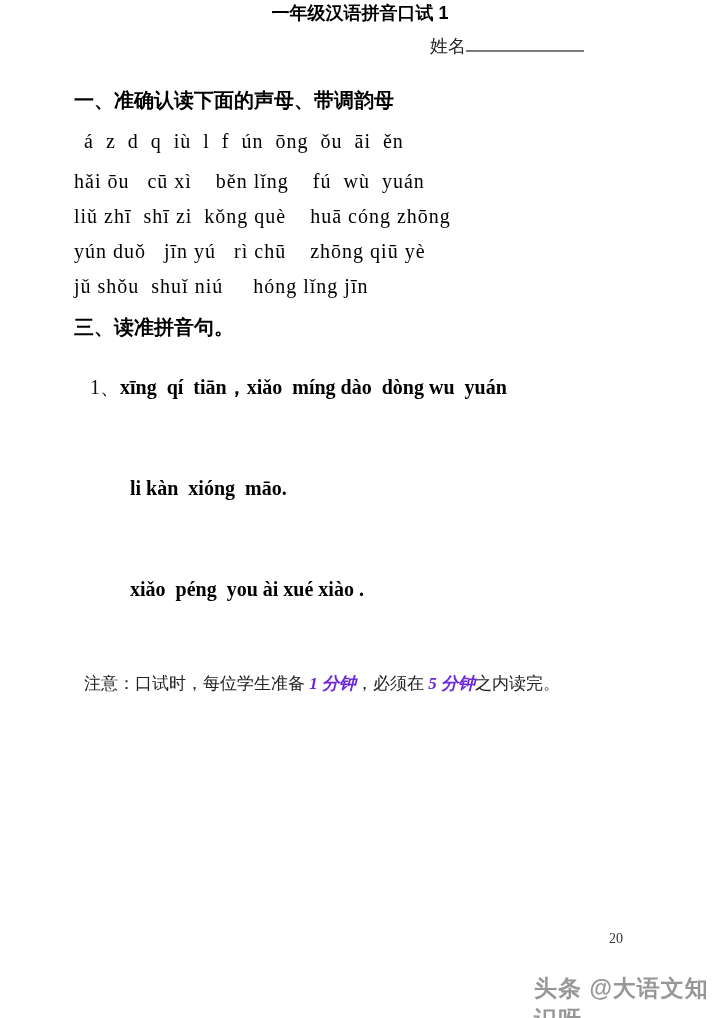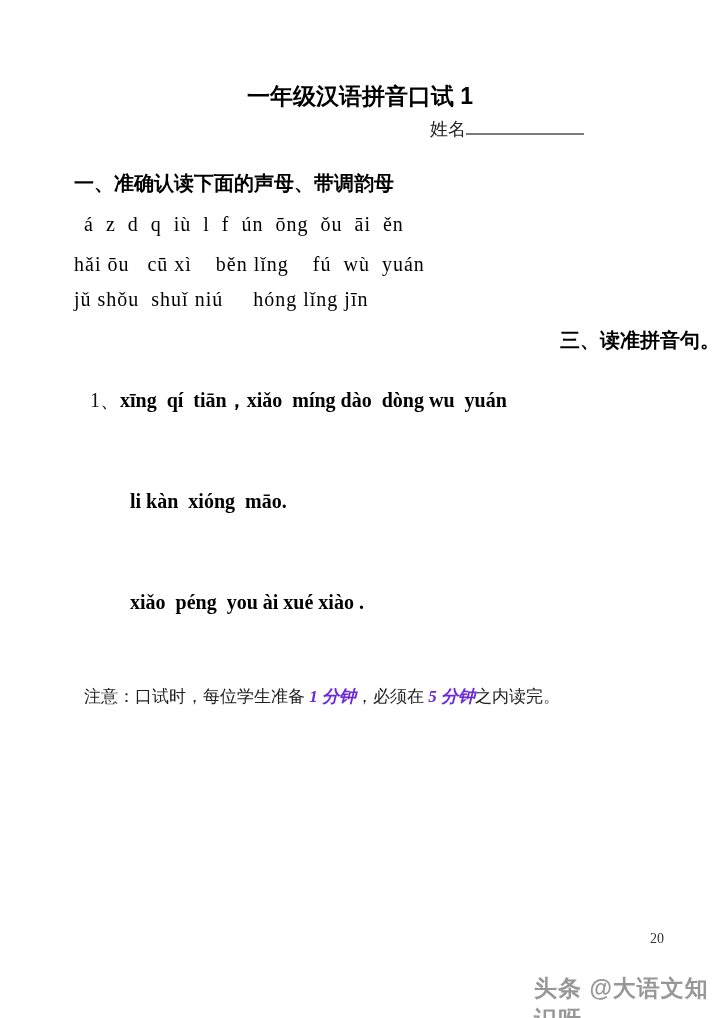--- a/index.html
+++ b/index.html
@@ -6,25 +6,24 @@
   .page {
     position: relative;
     width: 720px;
     height: 1018px;
     background: #ffffff;
     color: #111;
     overflow: hidden;
     font-family: "Liberation Serif", serif;
   }
   .title {
-    margin: 7px;
-    padding-top: 76px;
+    margin: 0;
     text-align: center;
     font-family: "Liberation Sans", sans-serif;
-    font-size: 23px;
+    font-size: 18px;
     line-height: 26px;
     font-weight: bold;
     color: #000;
   }
   .name-row {
     margin: 8px 0 0 430px;
     height: 26px;
     font-family: "Liberation Sans", sans-serif;
     font-size: 18px;
     color: #222;
@@ -39,21 +38,21 @@
   .heading {
     margin: 0 0 0 74px;
     font-family: "Liberation Sans", sans-serif;
     font-size: 20px;
     line-height: 20px;
     font-weight: bold;
     color: #000;
   }
   .h1 { margin-top: 30px; }
   .h2 { margin-top: 18px; }
-  .h3 { margin-top: 13px; text-align: right; }
+  .h3 { margin-top: 13px; }
   .pinyin {
     font-family: Liberation Serif, serif;
     font-size: 20px;
     color: #000;
     white-space: pre;
     letter-spacing: 1px;
   }
   .initials-1 { margin: 18px 0 0 84px; line-height: 26px; }
   .initials-2 { margin: 14px 0 0 84px; line-height: 26px; }
   .word-rows { margin: 10px 0 0 74px; line-height: 35px; }
@@ -71,21 +70,21 @@
   .sent-text { font-weight: bold; letter-spacing: 0; }
   .note {
     margin: 39px 0 0 84px;
     font-size: 17px;
     line-height: 24px;
     color: #222;
   }
   .note b { color: #6d28d9; font-style: italic; }
   .page-number {
     position: absolute;
-    left: 650px;
+    left: 609px;
     top: 931px;
     font-size: 14px;
     color: #333;
   }
   .watermark {
     position: absolute;
     left: 534px;
     top: 973px;
     font-family: "Liberation Sans", sans-serif;
     font-size: 23px;
@@ -104,20 +103,22 @@
 
   <div class="name-row">
     <span>姓名</span><span class="name-line"></span>
   </div>
 
   <div class="heading h1">一、准确认读下面的声母、带调韵母</div>
   <div class="pinyin initials-1">á  z  d  q  iù  l  f  ún  ōng  ǒu  āi  ěn</div>
 
   <div class="word-rows">
     <div class="pinyin">hǎi ōu   cū xì    běn lǐng    fú  wù  yuán</div>
+    <div class="pinyin">liǔ zhī  shī zi  kǒng què    huā cóng zhōng</div>
+    <div class="pinyin">yún duǒ   jīn yú   rì chū    zhōng qiū yè</div>
     <div class="pinyin">jǔ shǒu  shuǐ niú     hóng lǐng jīn</div>
   </div>
 
   <div class="heading h3">三、读准拼音句。</div>
   <div class="sentence sent-1a">
     <span class="sent-num">1、</span><span class="pinyin sent-text">xīng  qí  tiān，xiǎo  míng dào  dòng wu  yuán</span>
   </div>
   <div class="sentence sent-1b">
     <span class="pinyin sent-text">li kàn  xióng  māo.</span>
   </div>

